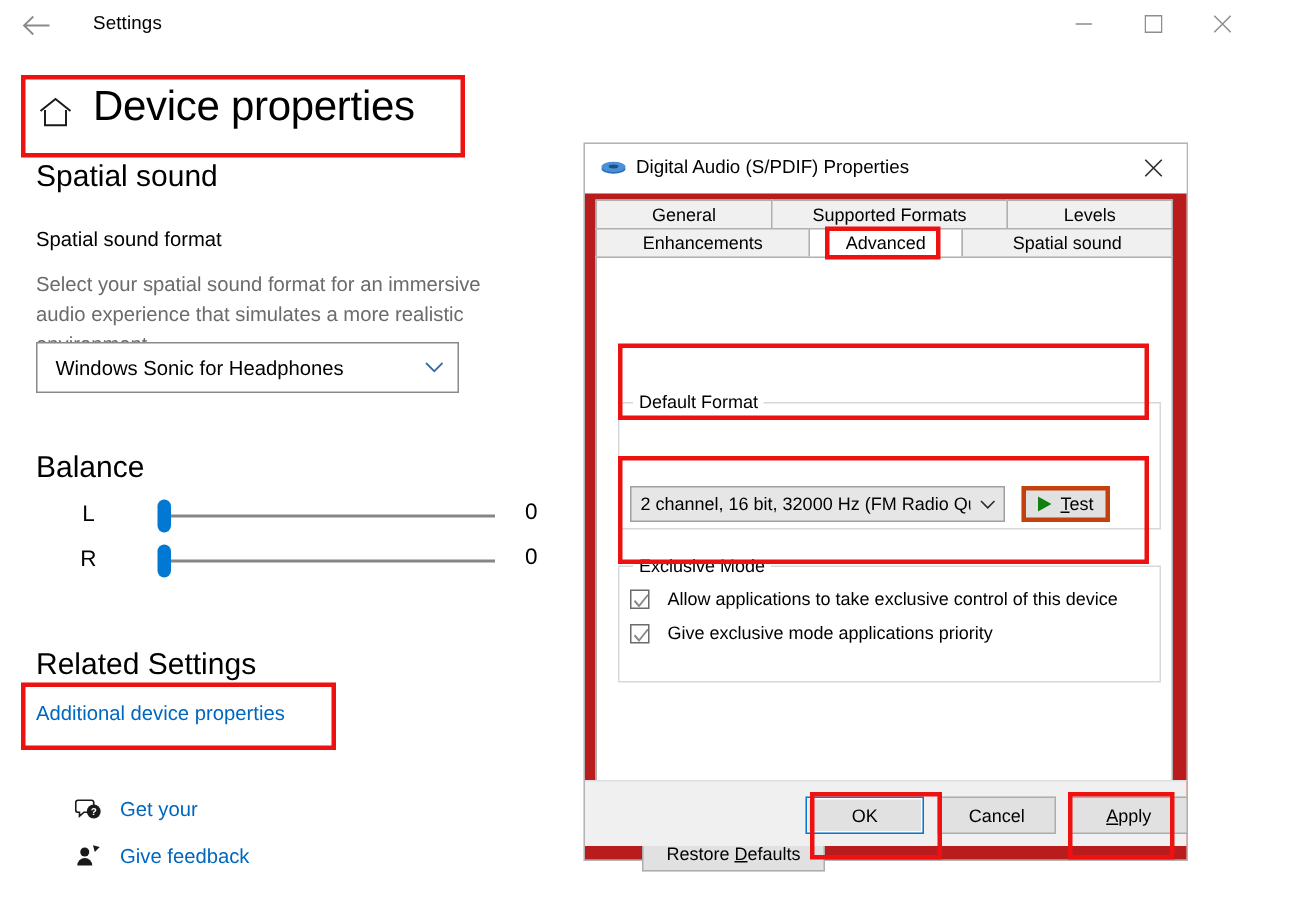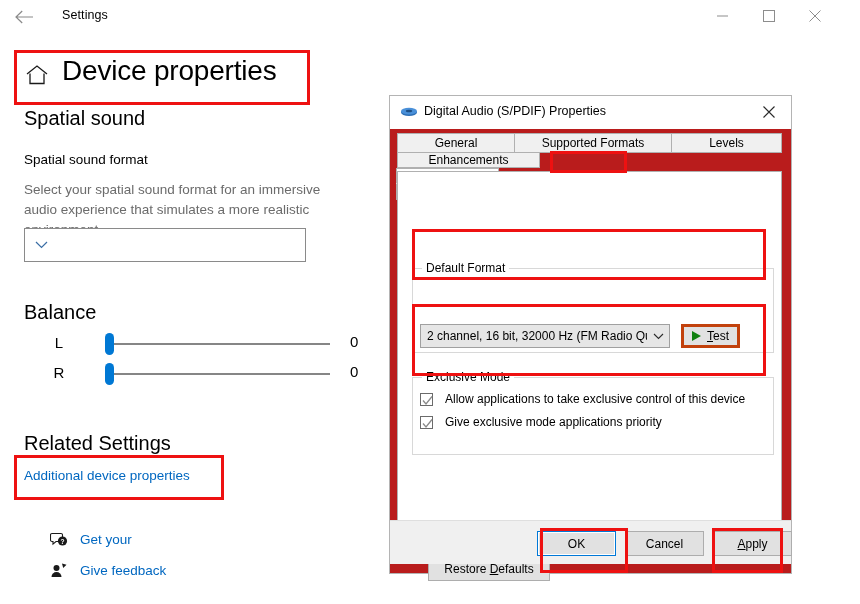--- a/index.html
+++ b/index.html
@@ -61,21 +61,21 @@
   #dlg-icon{position:absolute;left:10px;top:9px;width:18px;height:15px;}
   #dlg-title{position:absolute;left:34px;top:8px;font-size:12.5px;color:#000;}
   #dlg-close{position:absolute;right:0;top:0;width:44px;height:32px;display:flex;align-items:center;justify-content:center;cursor:pointer;}
 
   #dlg-body{position:absolute;left:0;top:33px;right:0;bottom:0;background:#b91c1c;}
 
   
   #tabstrip{position:absolute;left:7px;top:4px;width:385px;height:39px;}
   .tabrow{position:absolute;left:0;width:385px;height:20px;display:flex;}
   #tabrow-1{top:0;}
-  #tabrow-2{top:19px;flex-direction:column;}
+  #tabrow-2{top:19px;}
   .tab{height:20px;display:flex;align-items:center;justify-content:center;
        font-size:12px;color:#000;background:#f0f0f0;border:1px solid #b0b0b0;
        margin-left:-1px;cursor:pointer;box-sizing:border-box;}
   .tab:first-child{margin-left:0;}
   .tab.sel{background:#ffffff;border-bottom:1px solid #ffffff;}
 
   
   #tabpage{position:absolute;left:7px;top:42px;width:385px;height:358px;
            background:#ffffff;border:1px solid #b0b0b0;box-sizing:border-box;}
 
@@ -156,20 +156,21 @@
     <path d="M6 11.4 L6 21.5 L20 21.5 L20 11.4" stroke="#1a1a1a" stroke-width="1.3" fill="none"></path>
   </svg>
 </div>
 <div class="abs" id="page-title">Device properties</div>
 
 <div class="abs" id="h-spatial">Spatial sound</div>
 <div class="abs" id="lbl-ss-format">Spatial sound format</div>
 <div class="abs" id="desc-ss">Select your spatial sound format for an immersive audio experience that simulates a more realistic environment.</div>
 
 <div class="abs" id="ss-combo">
+  <span class="val">Windows Sonic for Headphones</span>
   <span class="chev">
     <svg width="13" height="8" viewBox="0 0 13 8">
         <path d="M1 1 L6.5 6.5 L12 1" stroke="#3a6ea5" stroke-width="1.2" fill="none"></path>
       </svg>
   </span>
 </div>
 
 <div class="abs" id="h-balance">Balance</div>
 
 <div class="abs bal-row" id="bal-row-L" style="width:380px;">

